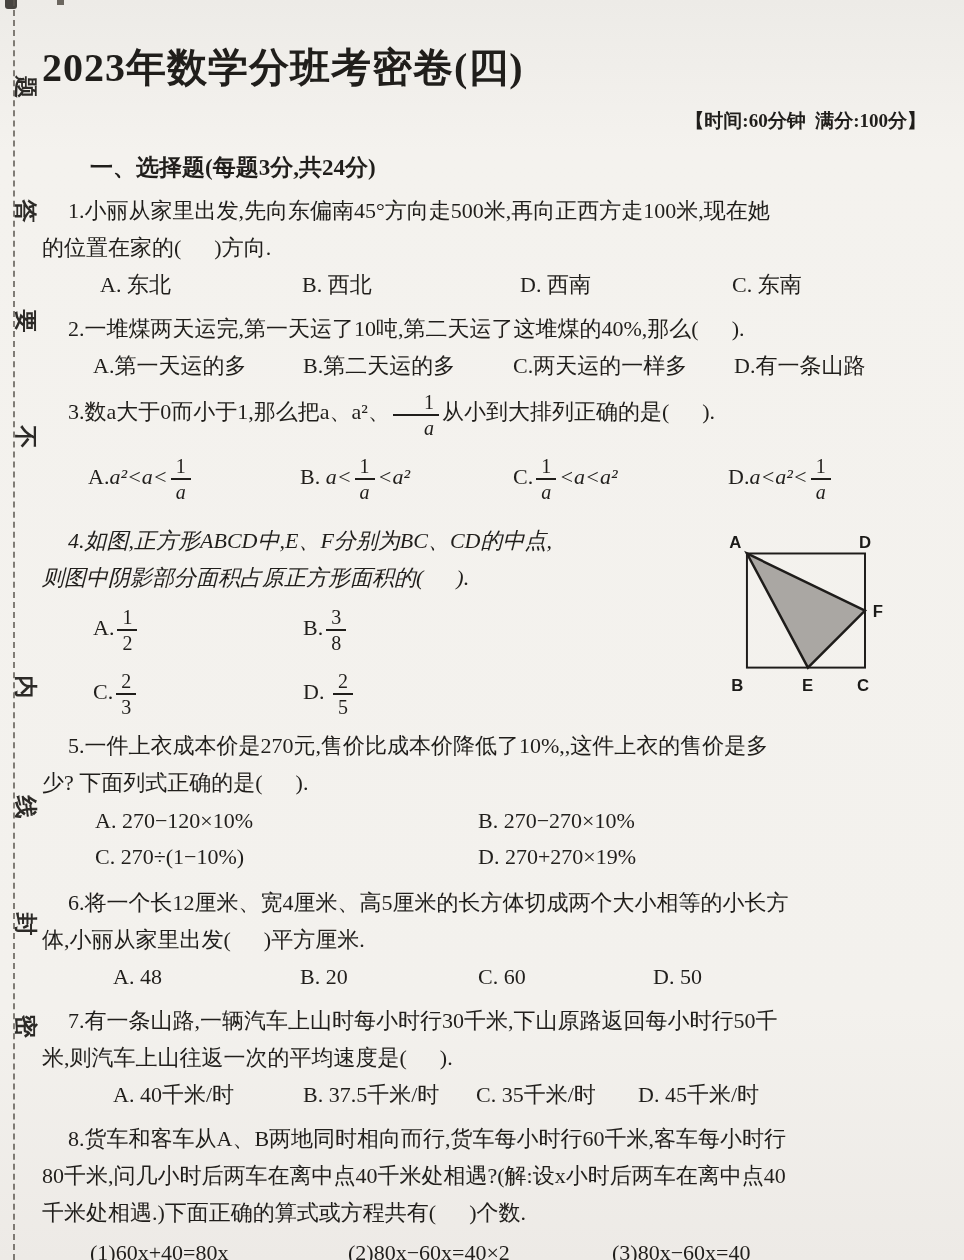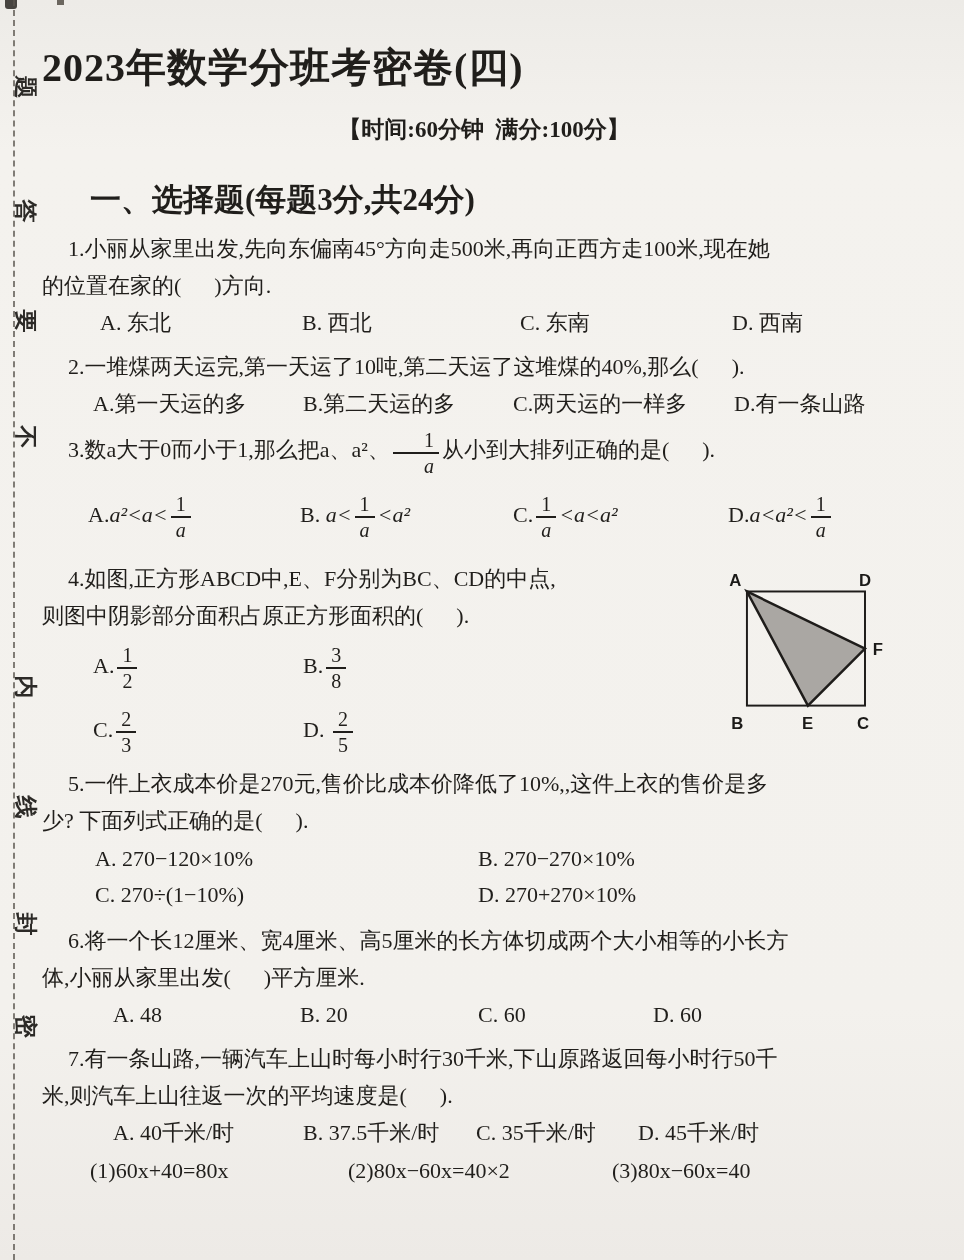--- a/index.html
+++ b/index.html
@@ -18,42 +18,42 @@
     position:absolute;left:11px;width:28px;height:28px;
     text-align:center;font-size:23px;line-height:28px;font-weight:700;
     color:#2c2a27;transform:rotate(90deg);
   }
   .corner-mark{position:absolute;top:0;left:5px;width:12px;height:9px;background:#474440;border-radius:0 0 3px 3px;}
   .tick-mark{position:absolute;top:0;left:57px;width:7px;height:5px;background:#6b665f;}
 
   
   .content{position:relative;margin:0 38px 0 42px;padding-top:24px;}
   .title{font-size:40px;font-weight:700;text-align:left;margin:16px 0 0;letter-spacing:1px;}
-  .subtitle{font-size:23px;font-weight:700;text-align:center;margin-top:19px;white-space:pre-wrap;}
-  .section-heading{font-size:31px;font-weight:700;margin:34px 0 0;padding-left:48px;}
+  .subtitle{font-size:19px;font-weight:700;text-align:right;margin-top:13px;white-space:pre-wrap;}
+  .section-heading{font-size:23px;font-weight:700;margin:18px 0 0;padding-left:48px;}
 
   .stem{font-size:22px;line-height:37px;margin:9px 0 0;text-indent:26px;white-space:pre-wrap;}
   .optrow{display:grid;font-size:22px;line-height:33px;margin-top:2px;white-space:pre-wrap;}
   .q1row{grid-template-columns:202px 218px 212px auto;padding-left:58px;}
   .q2row{grid-template-columns:210px 210px 221px auto;padding-left:51px;}
   .q3row{grid-template-columns:212px 213px 215px auto;padding-left:46px;align-items:center;height:68px;margin-top:6px;}
   .q4row{grid-template-columns:210px auto;width:480px;padding-left:51px;row-gap:16px;margin-top:10px;align-items:center;}
   .q5row{grid-template-columns:383px auto;padding-left:53px;line-height:36px;}
   .q6row{grid-template-columns:187px 178px 175px auto;padding-left:71px;}
   .q7row{grid-template-columns:190px 173px 162px auto;padding-left:71px;}
   .q8row{grid-template-columns:258px 264px auto;padding-left:48px;line-height:35px;margin-top:4px;}
 
   .math{font-style:italic;}
   .frac{display:inline-block;vertical-align:-15px;text-align:center;margin:0 3px;}
   .fnum{display:block;padding:0 5px 1px;border-bottom:2px solid #201e1b;font-size:20px;line-height:22px;font-style:normal;}
   .fden{display:block;padding-top:1px;font-size:20px;line-height:22px;}
   .q3stem .frac{vertical-align:-16px;}
 
   .q4-block{position:relative;}
-  .q4-text{max-width:660px;}
+  .q4-text{max-width:660px;font-style:italic;}
   .figure-box{position:absolute;right:22px;top:0;width:200px;height:182px;}
   .figure-box svg{width:100%;height:100%;}
   .fig-label{font-family:"Liberation Sans","DejaVu Sans",sans-serif;font-weight:700;font-size:17px;fill:#1b1a18;}
 </style>
 </head>
 <body>
 
 <div class="page">
 
   <div class="corner-mark"></div>
@@ -75,22 +75,22 @@
 
     <h1 class="title">2023年数学分班考密卷(四)</h1>
     <div class="subtitle">【时间:60分钟  满分:100分】</div>
 
     <h2 class="section-heading">一、选择题(每题3分,共24分)</h2>
 
     <p class="stem"><span>1.小丽从家里出发,先向东偏南45°方向走500米,再向正西方走100米,现在她</span><br><span>的位置在家的(      )方向.</span></p>
     <div class="optrow q1row">
       <span class="opt">A. 东北</span>
       <span class="opt">B. 西北</span>
+      <span class="opt">D. 西南</span>
       <span class="opt">C. 东南</span>
-      <span class="opt">D. 西南</span>
     </div>
 
     <p class="stem"><span>2.一堆煤两天运完,第一天运了10吨,第二天运了这堆煤的40%,那么(      ).</span></p>
     <div class="optrow q2row">
       <span class="opt">A.第一天运的多</span>
       <span class="opt">B.第二天运的多</span>
       <span class="opt">C.两天运的一样多</span>
       <span class="opt">D.有一条山路</span>
     </div>
 
@@ -123,39 +123,40 @@
           <text class="fig-label" x="154" y="172">C</text>
         </svg>
       </div>
     </div>
 
     <p class="stem"><span>5.一件上衣成本价是270元,售价比成本价降低了10%,,这件上衣的售价是多</span><br><span>少? 下面列式正确的是(      ).</span></p>
     <div class="optrow q5row">
       <span class="opt">A. 270−120×10%</span>
       <span class="opt">B. 270−270×10%</span>
       <span class="opt">C. 270÷(1−10%)</span>
-      <span class="opt">D. 270+270×10%</span>
+      <span class="opt">D. 270+270×19%</span>
     </div>
 
     <p class="stem"><span>6.将一个长12厘米、宽4厘米、高5厘米的长方体切成两个大小相等的小长方</span><br><span>体,小丽从家里出发(      )平方厘米.</span></p>
     <div class="optrow q6row">
       <span class="opt">A. 48</span>
       <span class="opt">B. 20</span>
       <span class="opt">C. 60</span>
-      <span class="opt">D. 60</span>
+      <span class="opt">D. 50</span>
     </div>
 
     <p class="stem"><span>7.有一条山路,一辆汽车上山时每小时行30千米,下山原路返回每小时行50千</span><br><span>米,则汽车上山往返一次的平均速度是(      ).</span></p>
     <div class="optrow q7row">
       <span class="opt">A. 40千米/时</span>
       <span class="opt">B. 37.5千米/时</span>
       <span class="opt">C. 35千米/时</span>
       <span class="opt">D. 45千米/时</span>
     </div>
 
+    <p class="stem"><span>8.货车和客车从A、B两地同时相向而行,货车每小时行60千米,客车每小时行</span><br><span>80千米,问几小时后两车在离中点40千米处相遇?(解:设x小时后两车在离中点40</span><br><span>千米处相遇.)下面正确的算式或方程共有(      )个数.</span></p>
     <div class="optrow q8row">
       <span class="opt">(1)60x+40=80x</span>
       <span class="opt">(2)80x−60x=40×2</span>
       <span class="opt">(3)80x−60x=40</span>
       
       
       
     </div>
 
   </div>

